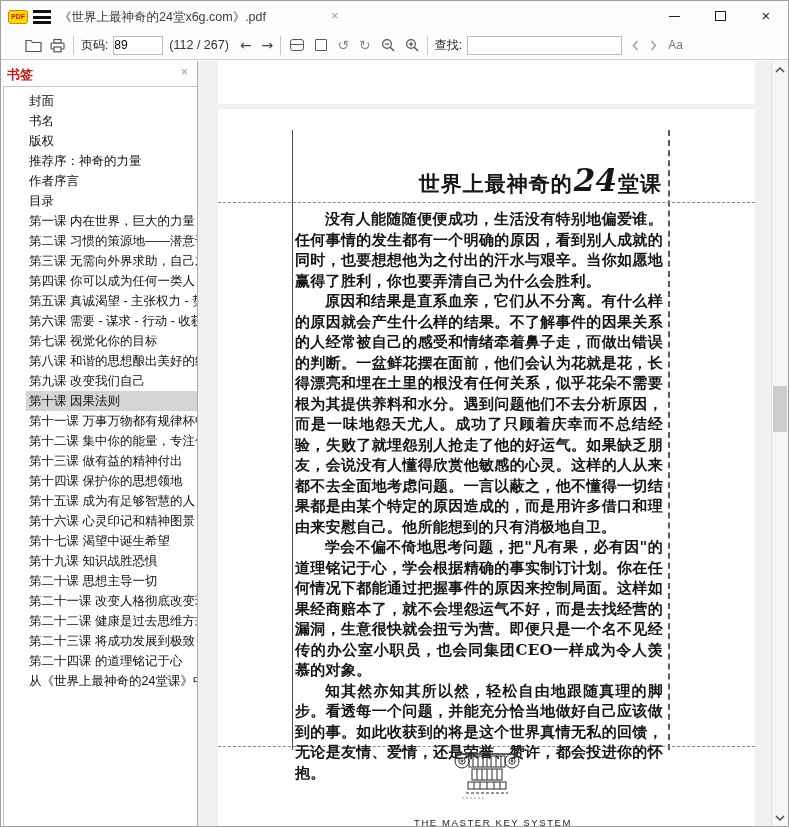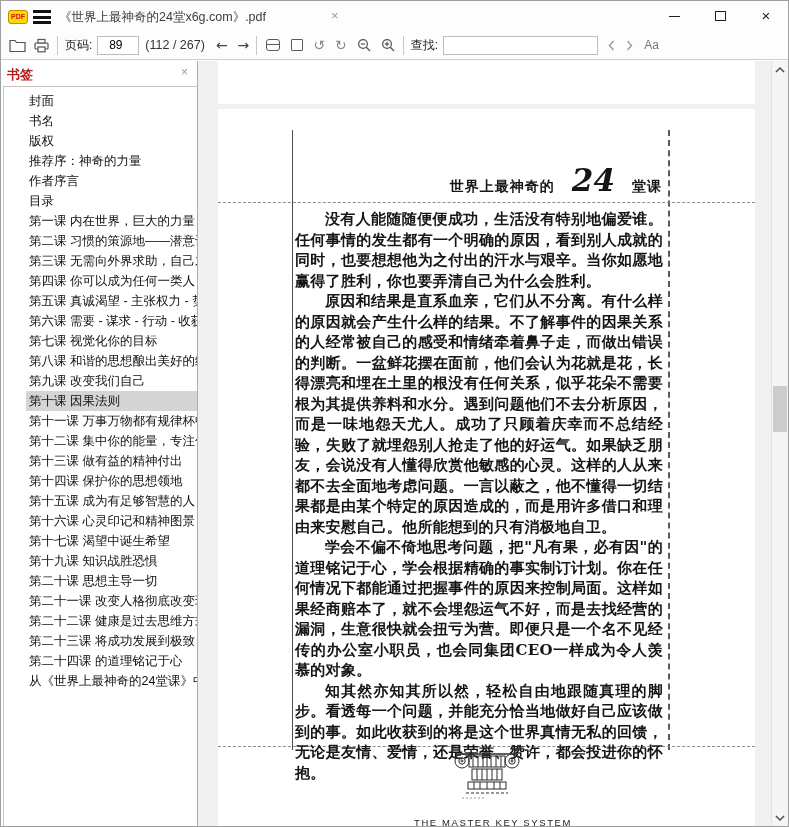--- a/index.html
+++ b/index.html
@@ -14,25 +14,25 @@
   .hamburger div { height:3px; background:#111; margin-bottom:2.5px; }
   .tab-title { position:absolute; left:58px; top:8px; font-size:12.5px; color:#3c3c3c; white-space:nowrap; }
   .tab-close { position:absolute; left:330px; top:7px; font-size:13px; color:#9a9a9a; cursor:pointer; }
   .winbtn { position:absolute; top:0; width:34px; height:30px; display:flex; align-items:center; justify-content:center; }
   .winbtn.min { left:656px; } .winbtn.max { left:702px; } .winbtn.close { left:748px; }
   .glyph-min { width:11px; border-bottom:1px solid #222; }
   .glyph-max { width:11px; height:10px; border:1px solid #222; }
   .glyph-close { font-size:15px; color:#222; line-height:10px; }
 
   
-  .toolbar { position:absolute; top:30px; left:0; right:0; height:29px; background:#fdfdfd; border-bottom:1px solid #cfcfcf; display:flex; align-items:center; padding-left:8px; }
+  .toolbar { position:absolute; top:30px; left:0; right:0; height:29px; background:#fdfdfd; border-bottom:1px solid #cfcfcf; display:flex; align-items:center; padding-left:24px; }
   .tsep { width:1px; height:19px; background:#c9c9c9; margin:0 7px; }
   .tbtn { display:flex; align-items:center; justify-content:center; color:#555; cursor:pointer; }
   .tlabel { font-size:12px; color:#222; }
-  .page-input { width:42px; height:19px; border:1px solid #bdbdbd; background:#fff; font-size:12px; text-align:center; padding-right:5px; margin-left:5px; font-family:"Liberation Sans",sans-serif; }
+  .page-input { width:50px; height:19px; border:1px solid #bdbdbd; background:#fff; font-size:12px; text-align:left; padding-right:5px; margin-left:5px; font-family:"Liberation Sans",sans-serif; }
   .page-count { font-size:12.5px; color:#333; margin-left:6px; }
   .arrow-glyph { font-family:"DejaVu Sans",sans-serif; font-size:14px; color:#444; }
   .rot-glyph { font-family:"DejaVu Sans",sans-serif; font-size:14px; color:#8a8a8a; }
   .fitw { width:14px; height:12px; border:1.4px solid #5a5a5a; border-radius:3px; position:relative; }
   .fitw::after { content:""; position:absolute; left:0; right:0; top:4px; border-top:1.4px solid #5a5a5a; }
   .fitp { width:12px; height:12px; border:1.4px solid #5a5a5a; border-radius:1px; }
   .find-input { width:155px; height:19px; border:1px solid #bdbdbd; background:#fff; font-size:12px; padding:0 4px; margin-left:5px; font-family:"Liberation Sans",sans-serif; }
   .aa { font-size:12px; color:#777; }
 
   
@@ -49,22 +49,22 @@
 
   
   .main { flex:1; position:relative; background:#f1f1f1; overflow:hidden; }
   .page-prev { position:absolute; left:20px; top:0; width:537px; height:43px; background:#fff; }
   .page { position:absolute; left:20px; top:48px; width:537px; height:719px; background:#fff; color:#161616; }
   .rule-v-left { position:absolute; left:74px; top:21px; width:1px; height:620px; background:#4d4d4d; }
   .rule-v-right { position:absolute; left:450px; top:21px; height:620px; border-left:2px dashed #5a5a5a; }
   .rule-h-top { position:absolute; left:0; right:0; top:93px; border-top:1px dashed #8a8a8a; }
   .rule-h-bottom { position:absolute; left:0; right:0; top:637px; border-top:1px dashed #8a8a8a; }
   .page-header { position:absolute; top:56px; right:93px; display:flex; align-items:baseline; font-family:"DejaVu Serif","Liberation Serif",serif; font-weight:bold; }
-  .ph-small { font-size:14px; letter-spacing:1px; }
-  .ph-num { font-size:31px; font-style:italic; margin:0 17px; line-height:1; }
+  .ph-small { font-size:21px; letter-spacing:1px; }
+  .ph-num { font-size:31px; font-style:italic; margin:0 1px; line-height:1; }
   .page-body { position:absolute; left:77px; top:100px; width:368px; font-family:"DejaVu Serif","Liberation Serif",serif; font-weight:bold; font-size:15px; line-height:20.5px; letter-spacing:0.3px; color:#151515; text-align:justify; }
   .page-body p { text-indent:2em; margin:0; }
   .logo { position:absolute; left:196px; top:643px; width:145px; text-align:center; }
   .logo-caption { font-size:9.5px; letter-spacing:1.6px; color:#222; margin-top:15px; font-family:"Liberation Sans",sans-serif; white-space:nowrap; }
 
   
   .scrollbar { width:17px; flex:none; background:#f5f5f5; border-left:1px solid #e2e2e2; position:relative; }
   .sb-up, .sb-down { position:absolute; left:0; right:0; height:17px; display:flex; align-items:center; justify-content:center; cursor:pointer; }
   .sb-up { top:0; } .sb-down { bottom:0; }
   .sb-thumb { position:absolute; left:1px; right:1px; top:325px; height:46px; background:#cdcdcd; cursor:pointer; }

